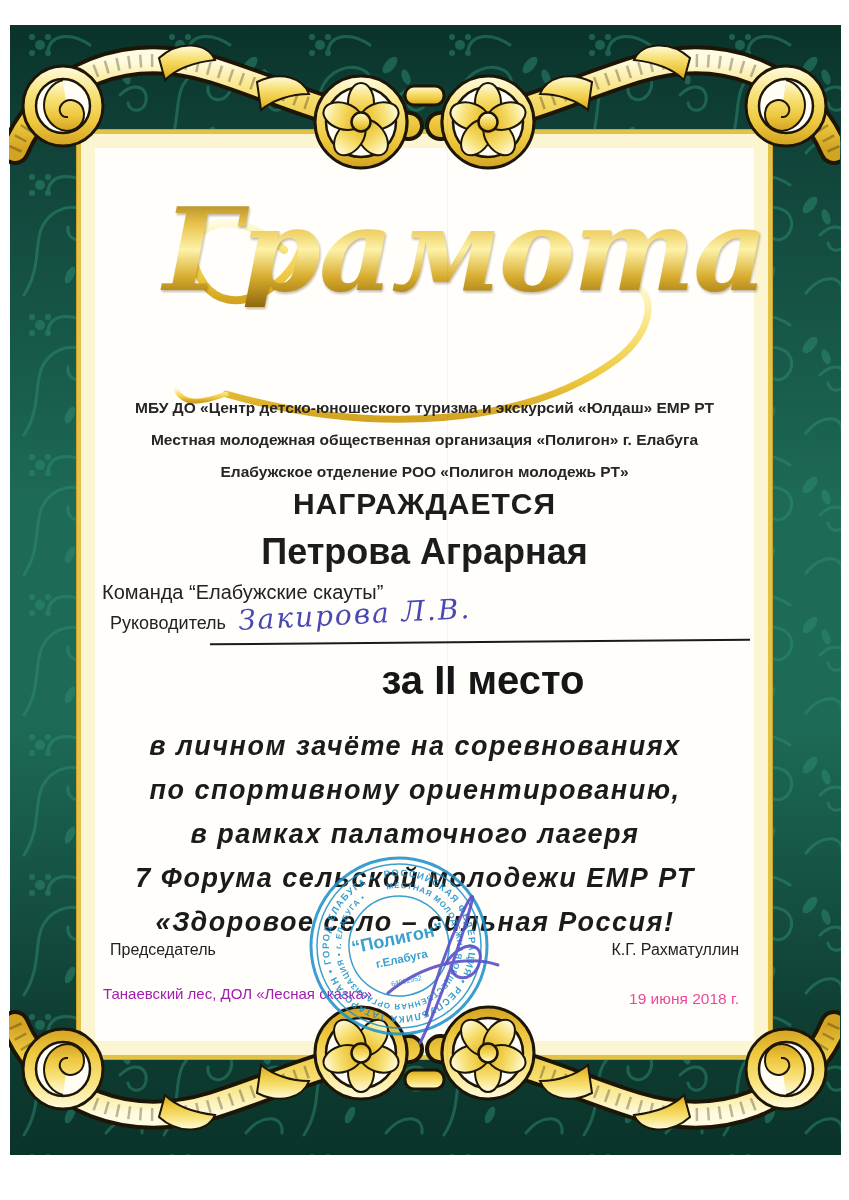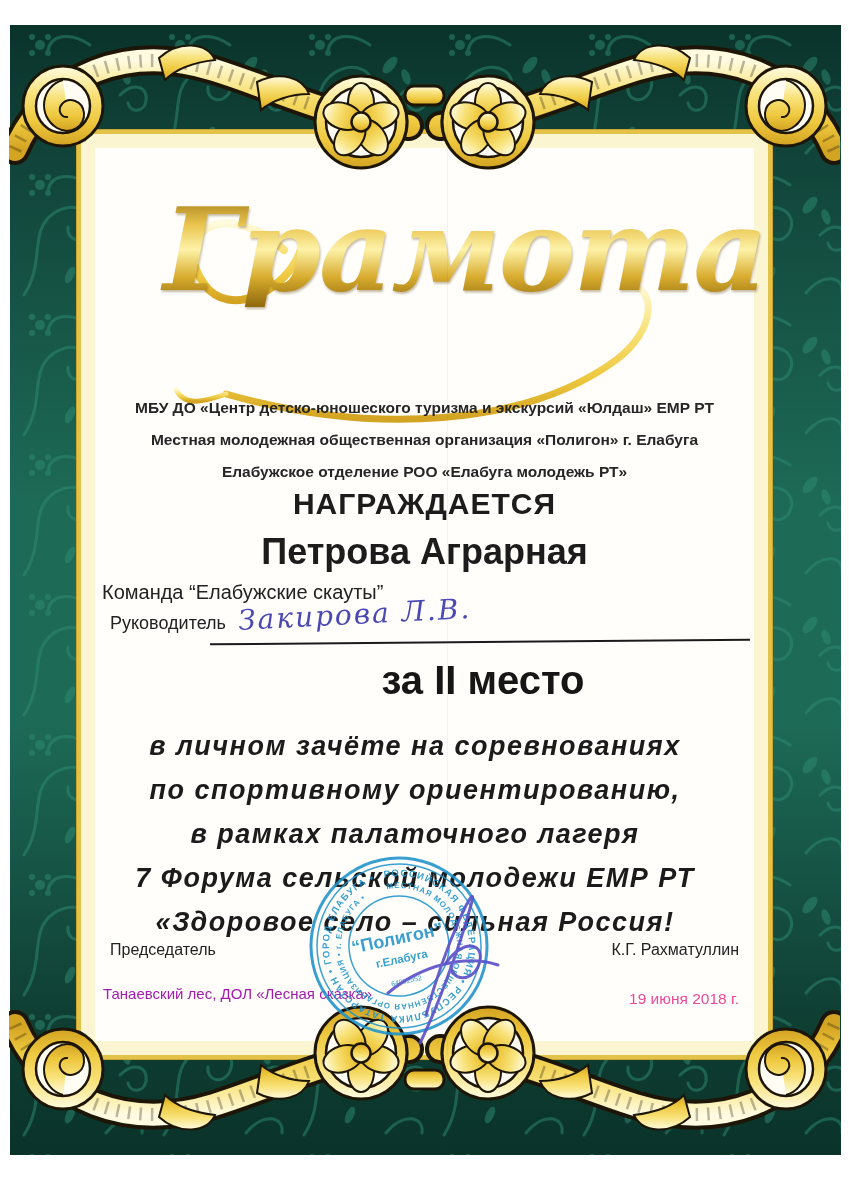--- a/index.html
+++ b/index.html
@@ -149,21 +149,21 @@
       <path d="M 150,62 C 92,8 34,44 70,96 C 96,132 152,102 166,64" stroke-width="8"></path>
       <path d="M 92,206 C 240,248 392,238 482,172 C 522,142 524,100 492,94" stroke-width="7"></path>
       <path d="M 92,206 C 72,213 50,220 42,201" stroke-width="5"></path>
     </g>
   </svg>
   <div class="title">Грамота</div>
 
   <div class="issuers">
     <div>МБУ ДО «Центр детско-юношеского туризма и экскурсий «Юлдаш» ЕМР РТ</div>
     <div>Местная молодежная общественная организация «Полигон» г. Елабуга</div>
-    <div>Елабужское отделение РОО «Елабуга молодежь РТ»</div>
+    <div>Елабужское отделение РОО «Полигон молодежь РТ»</div>
   </div>
 
   <div class="heading">НАГРАЖДАЕТСЯ</div>
   <div class="recipient">Петрова Аграрная</div>
   <div class="team">Команда “Елабужские скауты”</div>
 
   <div class="leader-label">Руководитель</div>
   <div class="leader-line"></div>
   <div class="leader-sig">Закирова Л.В.</div>
 

